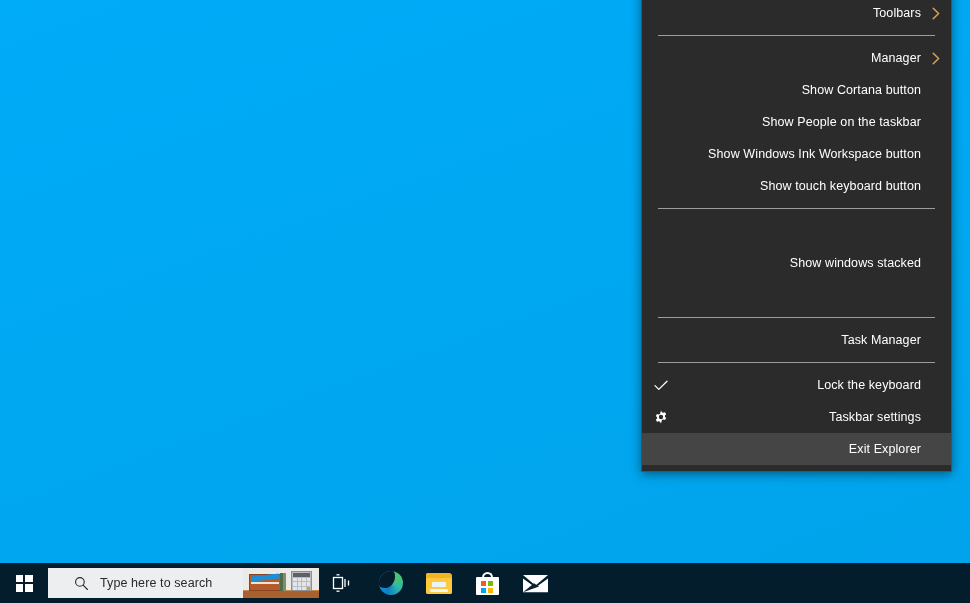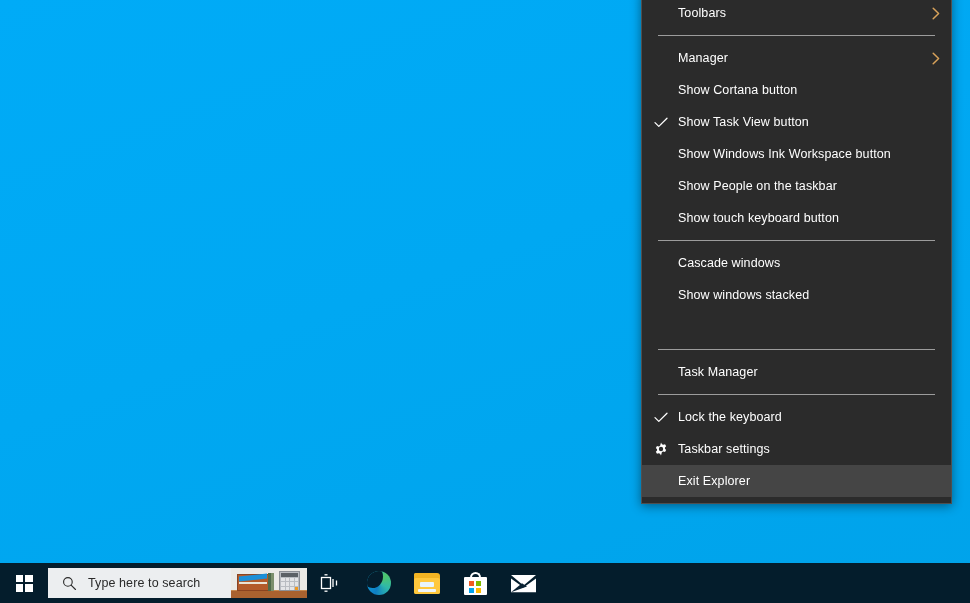--- a/index.html
+++ b/index.html
@@ -62,20 +62,21 @@
 
   .search-box {
     position: relative;
     width: 259px;
     height: 30px;
     background: #eceef0;
     display: flex;
     align-items: center;
     flex: 0 0 auto;
     overflow: hidden;
+    padding-left: 12px;
   }
   .search-icon {
     margin-left: 14px;
     margin-right: 11px;
     flex: 0 0 auto;
     display: flex;
     align-items: center;
   }
   .search-placeholder {
     font-size: 12.5px;
@@ -221,20 +222,21 @@
     width: 34px;
     min-width: 34px;
     height: 32px;
     display: flex;
     align-items: center;
     justify-content: center;
     margin-left: 2px;
   }
   .menu-item .label {
     flex: 1 1 auto;
+    text-align: right;
   }
   .menu-item .submenu-arrow {
     width: 30px;
     min-width: 30px;
     display: flex;
     align-items: center;
     justify-content: center;
     color: #d8a25a;
   }
 
@@ -370,47 +372,37 @@
             <polyline points="1.2,1.2 6.6,6.5 1.2,11.8" fill="none" stroke="#d8a25a" stroke-width="1.5" stroke-linecap="round" stroke-linejoin="round"></polyline>
           </svg>
         </span>
       </div>
       <div class="menu-item">
         <span class="glyph"></span>
         <span class="label">Show Cortana button</span>
         <span class="submenu-arrow"></span>
       </div>
       <div class="menu-item">
-        <span class="glyph">
-          <svg width="14" height="11" viewBox="0 0 14 11">
-            <polyline points="1,5.6 4.8,9.4 13,1.2" fill="none" stroke="#ffffff" stroke-width="1.25" stroke-linecap="round" stroke-linejoin="round"></polyline>
-          </svg>
-        </span>
-        <span class="label">Show Task View button</span>
+        <span class="glyph"></span>
+        <span class="label">Show People on the taskbar</span>
         <span class="submenu-arrow"></span>
       </div>
       <div class="menu-item">
         <span class="glyph"></span>
         <span class="label">Show Windows Ink Workspace button</span>
         <span class="submenu-arrow"></span>
       </div>
       <div class="menu-item">
         <span class="glyph"></span>
-        <span class="label">Show People on the taskbar</span>
-        <span class="submenu-arrow"></span>
-      </div>
-      <div class="menu-item">
-        <span class="glyph"></span>
         <span class="label">Show touch keyboard button</span>
         <span class="submenu-arrow"></span>
       </div>
       <div class="menu-separator" style="background: rgb(156, 156, 156);"></div>
       <div class="menu-item">
         <span class="glyph"></span>
-        <span class="label">Cascade windows</span>
         <span class="submenu-arrow"></span>
       </div>
       <div class="menu-item">
         <span class="glyph"></span>
         <span class="label">Show windows stacked</span>
         <span class="submenu-arrow"></span>
       </div>
       <div class="menu-item">
         <span class="glyph"></span>
         <span class="submenu-arrow"></span>

